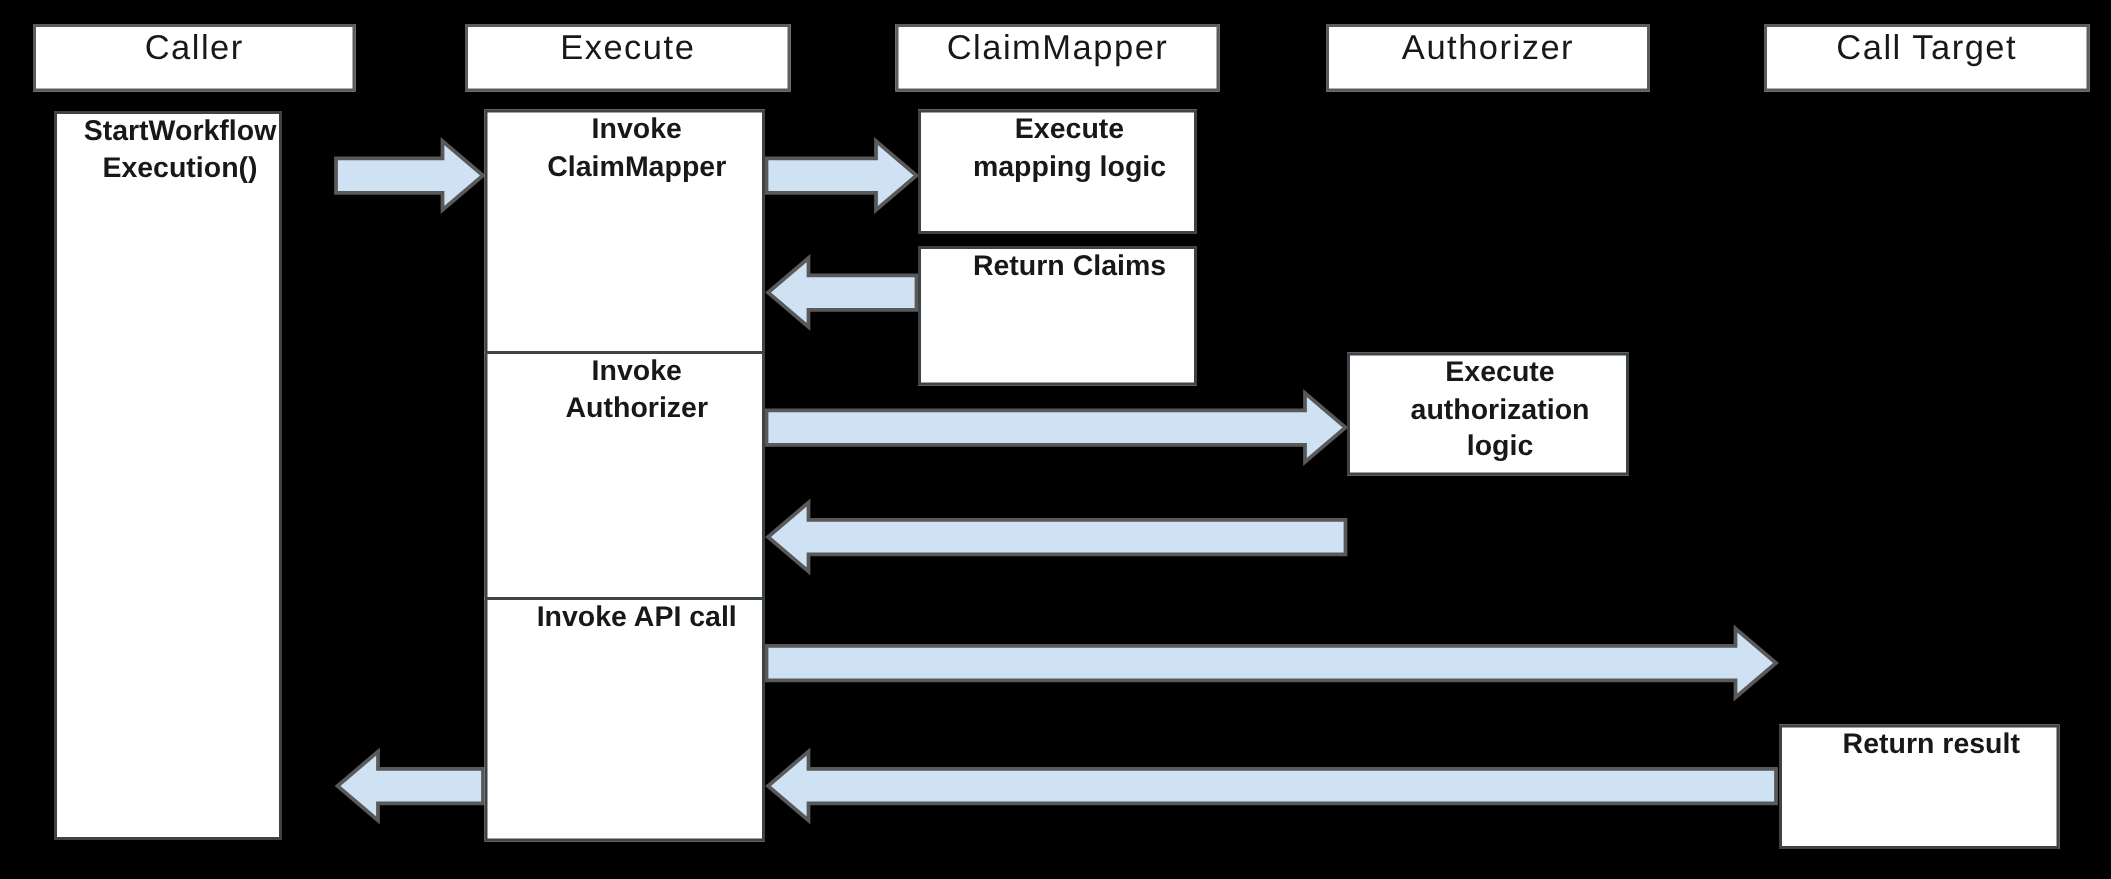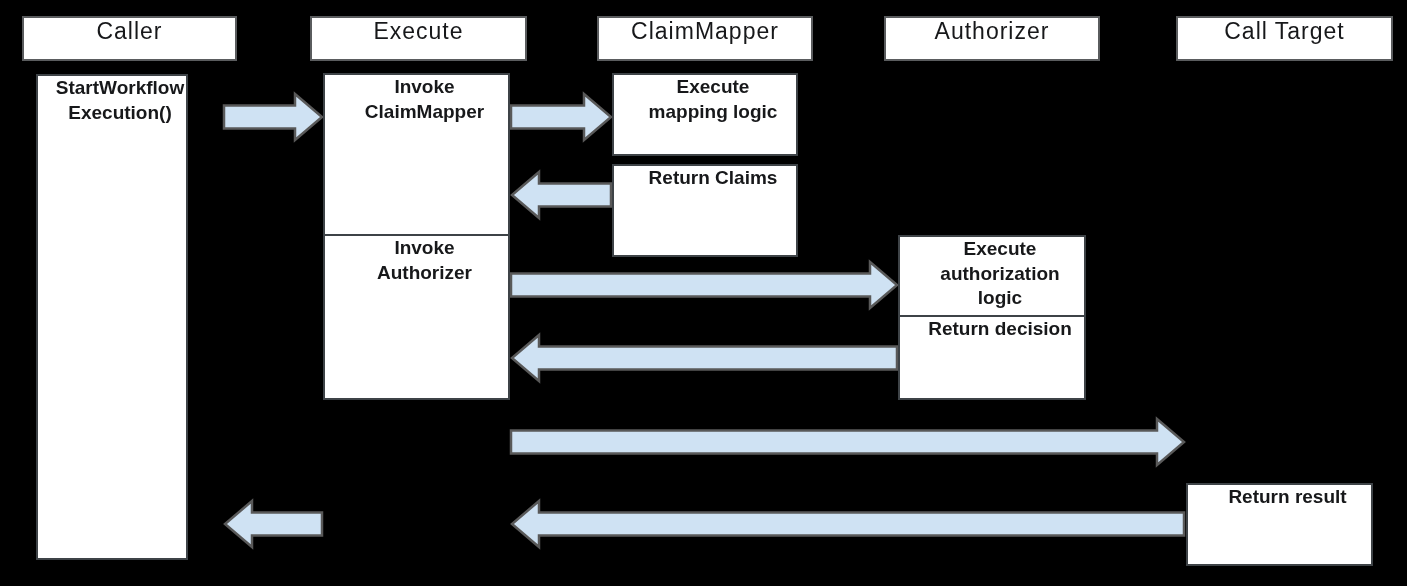--- a/index.html
+++ b/index.html
@@ -113,35 +113,35 @@
   </div>
 
   <div class="activity" style="left:323px;top:73px;width:187px;height:163px">
     <span class="label">Invoke
 ClaimMapper</span>
   </div>
   <div class="activity" style="left:323px;top:234px;width:187px;height:166px">
     <span class="label">Invoke
 Authorizer</span>
   </div>
+  <div class="activity" style="left:323px;top:398px;width:187px;height:163px">
+    <span class="label">Invoke API call</span>
+  </div>
 
   <div class="activity" style="left:612px;top:73px;width:186px;height:83px">
     <span class="label">Execute
 mapping logic</span>
   </div>
   <div class="activity" style="left:612px;top:164px;width:186px;height:93px">
     <span class="label">Return Claims</span>
   </div>
 
   <div class="activity" style="left:898px;top:235px;width:188px;height:82px">
     <span class="label">Execute
 authorization
 logic</span>
   </div>
-  <div class="activity" style="left:898px;top:315px;width:188px;height:85px">
-    <span class="label">Return decision</span>
-  </div>
 
   <div class="activity" style="left:1186px;top:483px;width:187px;height:83px">
     <span class="label">Return result</span>
   </div>
 
 </div>
 
 </body></html>

